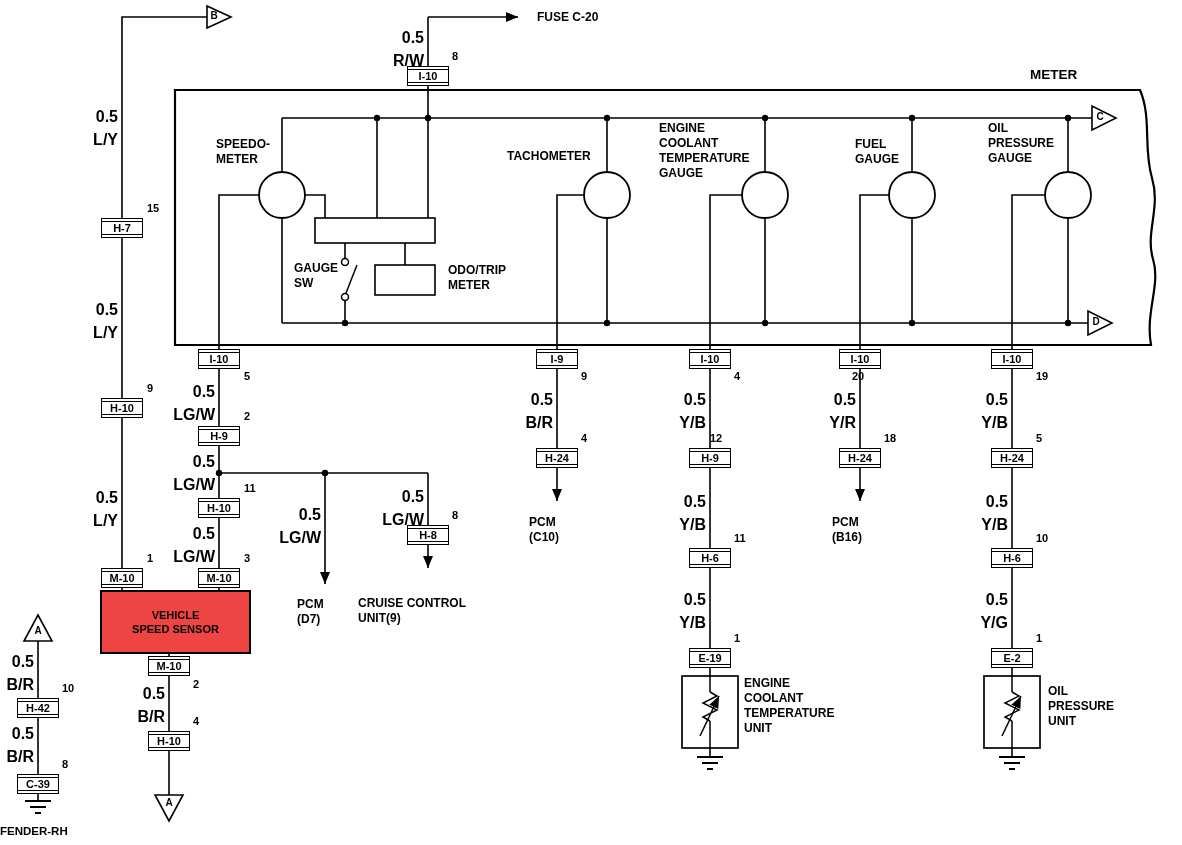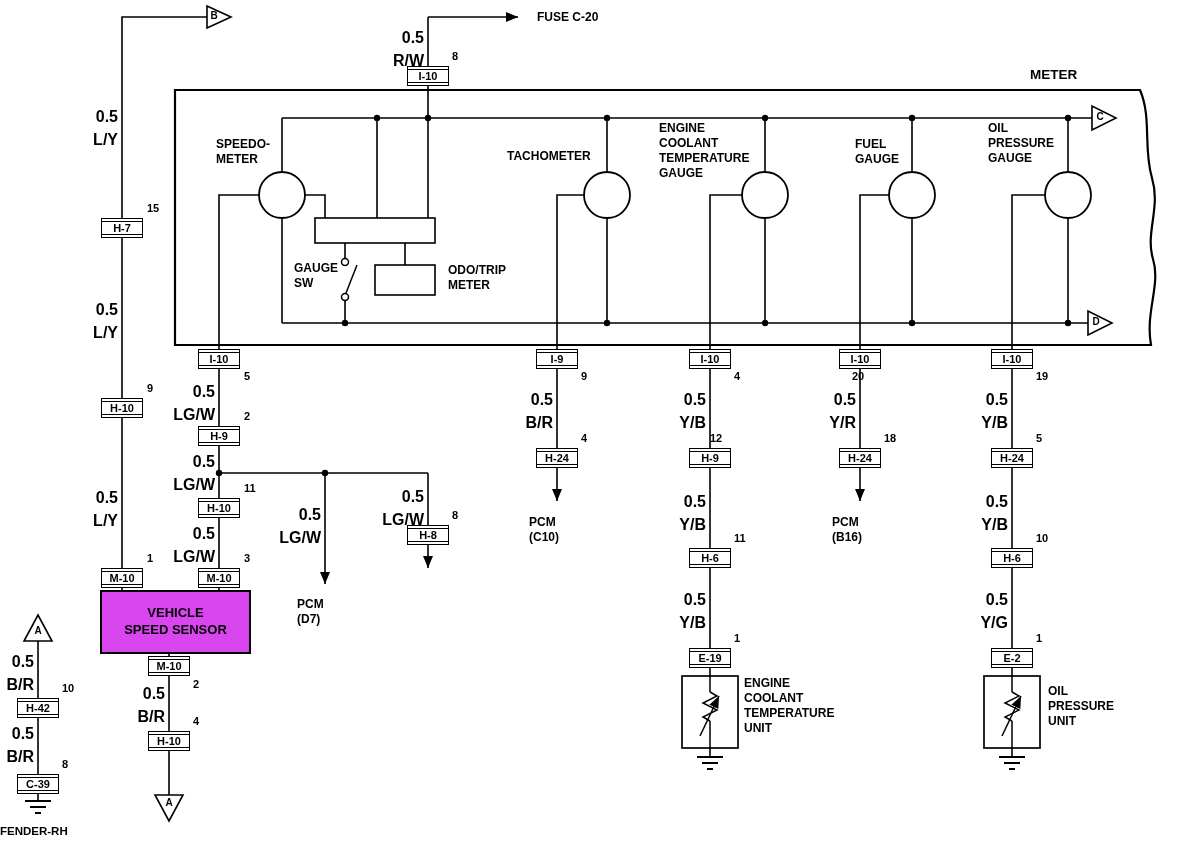--- a/index.html
+++ b/index.html
@@ -8,22 +8,22 @@
   .stage svg{position:absolute;left:0;top:0}
   .conn{position:absolute;width:42px;height:20px;background:#fff;border:1.7px solid #000;
         box-sizing:border-box;display:flex;align-items:center;justify-content:center;font-size:11px}
   .conn::before,.conn::after{content:"";position:absolute;left:0;right:0;height:1.4px;background:#000}
   .conn::before{top:1.6px}.conn::after{bottom:1.6px}
   .pin{position:absolute;font-size:11px;line-height:1}
   .wlab{position:absolute;width:46px;font-size:16px;line-height:1.45;text-align:right;white-space:pre-line}
   .lbl{position:absolute;font-size:12px;line-height:1.26;white-space:pre-line}
   .ctr{text-align:left}
   .ref{position:absolute;width:18px;font-size:10px;text-align:center;line-height:1}
-  .bigbox{position:absolute;border:2px solid #000;background:#d946ef;display:flex;align-items:center;
-          justify-content:center;text-align:center;white-space:pre-line;font-size:13px;line-height:1.3}
+  .bigbox{position:absolute;border:2px solid #000;background:#ef4444;display:flex;align-items:center;
+          justify-content:center;text-align:center;white-space:pre-line;font-size:11px;line-height:1.3}
 </style>
 </head>
 <body>
 
 <div class="stage">
 
   <svg width="1182" height="845" viewBox="0 0 1182 845">
     <defs>
       <marker id="arw" markerUnits="userSpaceOnUse" markerWidth="14" markerHeight="12" refX="12" refY="5" orient="auto">
         <path d="M0,0 L12,5 L0,10 Z" fill="#000"></path>
@@ -200,20 +200,22 @@
   <div class="conn" style="left:198px;top:568px">M-10</div>
 
   <div class="wlab" style="left:275px;top:503px">0.5
 LG/W</div>
   <div class="lbl ctr" style="left:297px;top:597px;width:56px">PCM
 (D7)</div>
   <div class="wlab" style="left:378px;top:485px">0.5
 LG/W</div>
   <div class="pin" style="left:452px;top:510px">8</div>
   <div class="conn" style="left:407px;top:525px">H-8</div>
+  <div class="lbl ctr" style="left:358px;top:596px;width:140px">CRUISE CONTROL
+UNIT(9)</div>
 
   <div class="conn" style="left:536px;top:349px">I-9</div>
   <div class="pin" style="left:581px;top:371px">9</div>
   <div class="wlab" style="left:507px;top:388px">0.5
 B/R</div>
   <div class="pin" style="left:581px;top:433px">4</div>
   <div class="conn" style="left:536px;top:448px">H-24</div>
   <div class="lbl ctr" style="left:529px;top:515px;width:56px">PCM
 (C10)</div>
 

